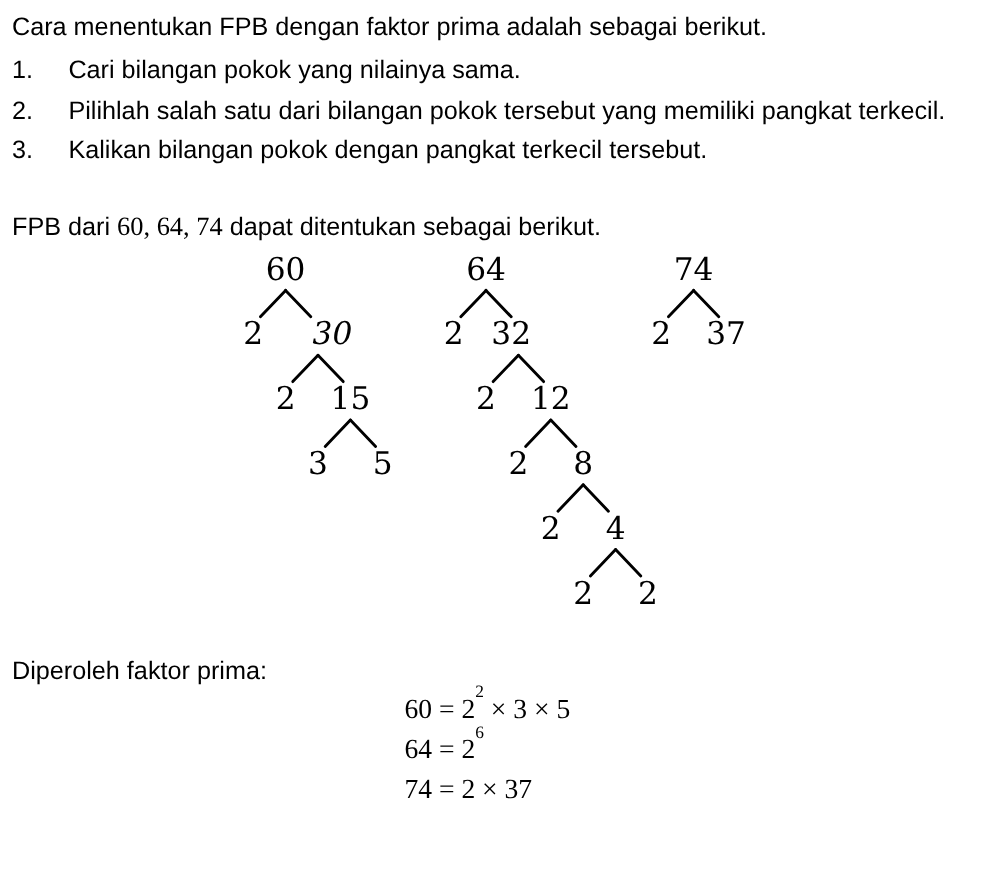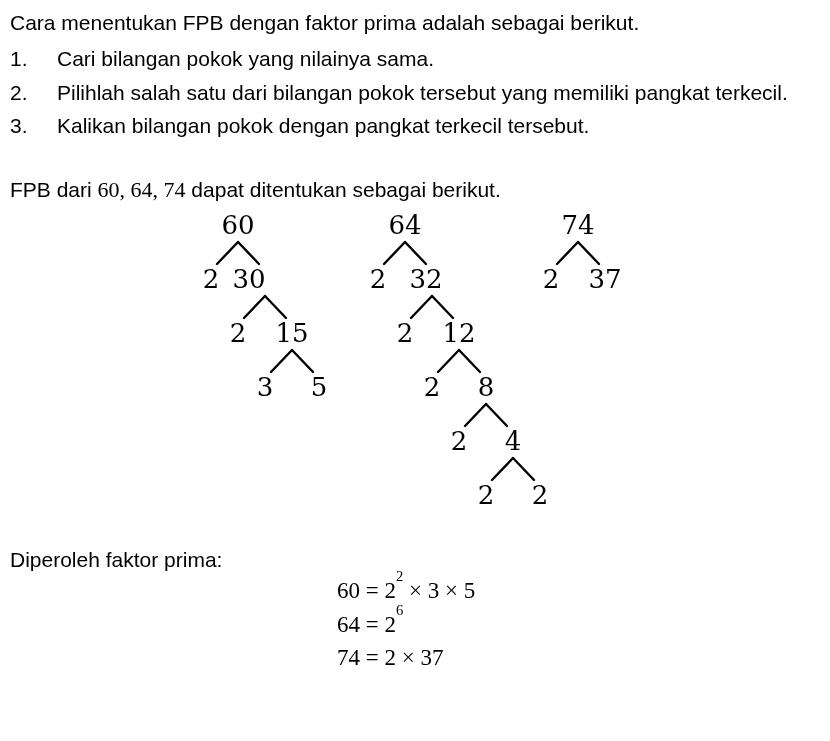--- a/index.html
+++ b/index.html
@@ -73,21 +73,21 @@
         <line x1="459" y1="138" x2="480" y2="160"></line>
         <line x1="486" y1="192" x2="465" y2="214"></line>
         <line x1="486" y1="192" x2="507" y2="214"></line>
         <line x1="513" y1="246" x2="492" y2="268"></line>
         <line x1="513" y1="246" x2="534" y2="268"></line>
         <line x1="578" y1="30" x2="557" y2="52"></line>
         <line x1="578" y1="30" x2="599" y2="52"></line>
       </svg>
   <span class="tree-node" style="left: 238px; top: 0px;">60</span>
       <span class="tree-node" style="left: 211px; top: 54px;">2</span>
-      <span class="tree-node" style="left: 249px; top: 54px;">30</span>
+      <span class="tree-node" style="left: 277px; top: 54px; font-style: italic;">30</span>
       <span class="tree-node" style="left: 238px; top: 108px;">2</span>
       <span class="tree-node" style="left: 292px; top: 108px;">15</span>
       <span class="tree-node" style="left: 265px; top: 162px;">3</span>
       <span class="tree-node" style="left: 319px; top: 162px;">5</span>
       <span class="tree-node" style="left: 405px; top: 0px;">64</span>
       <span class="tree-node" style="left: 378px; top: 54px;">2</span>
       <span class="tree-node" style="left: 426px; top: 54px;">32</span>
       <span class="tree-node" style="left: 405px; top: 108px;">2</span>
       <span class="tree-node" style="left: 459px; top: 108px;">12</span>
       <span class="tree-node" style="left: 432px; top: 162px;">2</span>

